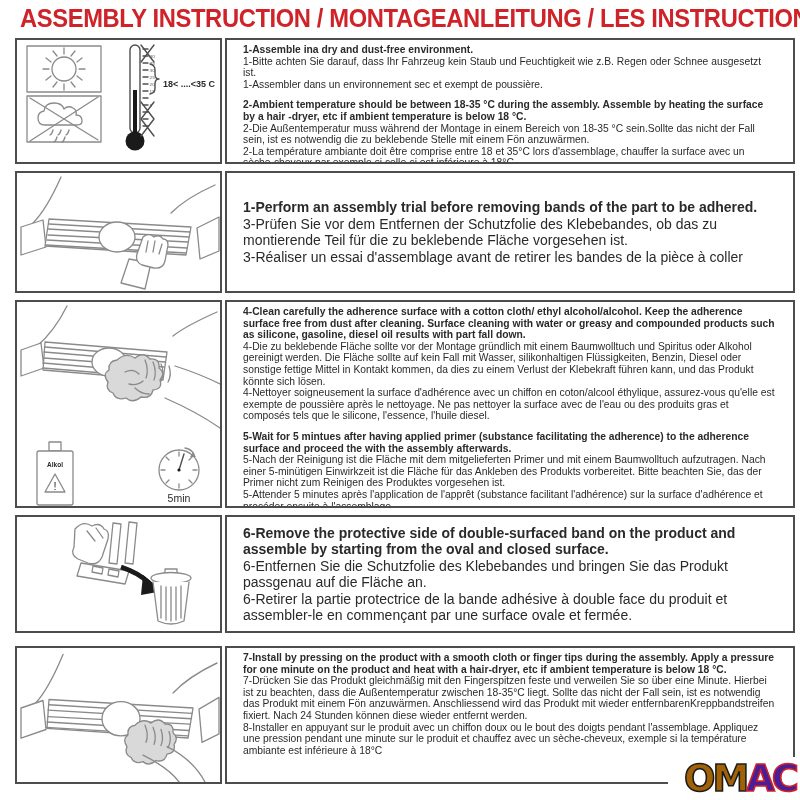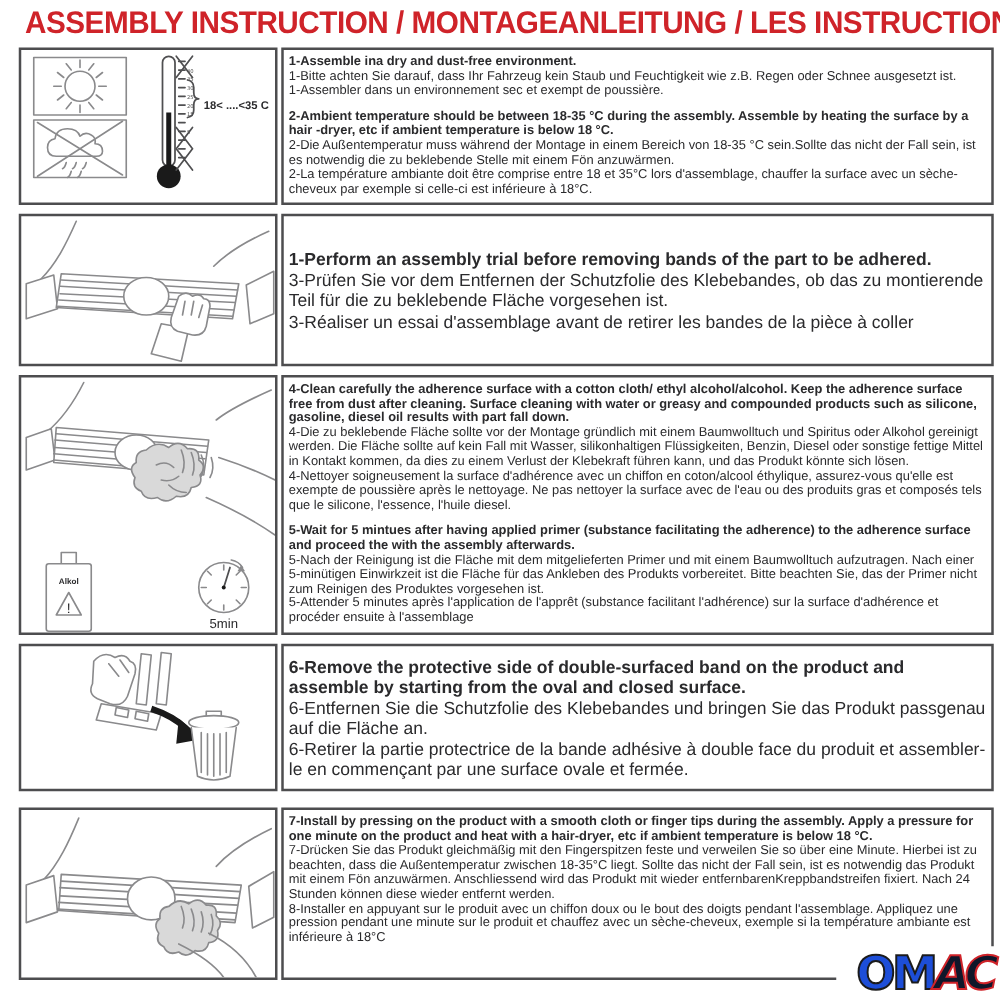--- a/index.html
+++ b/index.html
@@ -10,21 +10,21 @@
   .title {
     position:absolute; top:4px; left:0; width:800px; margin:0;
     text-align:center; font-size:25px; font-weight:bold; letter-spacing:-0.4px;
     color:#cf2329; transform:scaleX(0.95); white-space:nowrap;
   }
   .box {
     position:absolute; border:2px solid #4d4d4f; background:#fff;
     box-sizing:border-box; overflow:hidden;
   }
   .cellL { left:15px; width:207px; }
-  .cellR { left:225px; width:570px; padding:4px 4px; }
+  .cellR { left:225px; width:570px; padding:4px 16px; }
   .cellR.vcenter { display:flex; flex-direction:column; justify-content:center; }
   .r1 { top:38px;  height:126px; }
   .r2 { top:171px; height:122px; }
   .r3 { top:300px; height:208px; }
   .r4 { top:515px; height:118px; }
   .r5 { top:646px; height:138px; }
   .block + .block { margin-top:9px; }
   .small p { margin:0; font-size:10.3px; line-height:11.6px; }
   .big   p { margin:0; font-size:14px;   line-height:16.5px; }
   p.en { font-weight:bold; }
@@ -35,22 +35,22 @@
   .fillG { fill:#d9d9d9; }
   .fillK { fill:#1a1a1a; stroke:none; }
   .tickNum { font-family:"DejaVu Sans", sans-serif; font-size:4.2px; fill:#555; }
   .svgLabel { font-family:"Liberation Sans", sans-serif; fill:#2a2a2c; }
   .logo {
     position:absolute; top:757px; right:4px; height:42px; z-index:5;
     background:#ffffff; padding-left:16px; display:flex; align-items:center;
     font-family:"DejaVu Sans", sans-serif; font-weight:bold; font-size:37px;
     letter-spacing:-3px; line-height:1;
   }
-  .logo .k { color:#1d4ed8; -webkit-text-stroke:1.6px #1b1b1b; }
-  .logo .r { color:#0f172a;font-style:italic; -webkit-text-stroke:1.6px #cf2329; }
+  .logo .k { color:#a16207; -webkit-text-stroke:1.6px #1b1b1b; }
+  .logo .r { color:#4c1d95; -webkit-text-stroke:1.6px #cf2329; }
 </style>
 </head>
 <body>
 
 <div class="page">
 
   <h1 class="title">ASSEMBLY INSTRUCTION / MONTAGEANLEITUNG / LES INSTRUCTIONS D'ASSEMBLAGE</h1>
 
   <div class="box cellL r1">
     <svg viewBox="0 0 203 122" preserveAspectRatio="none">

